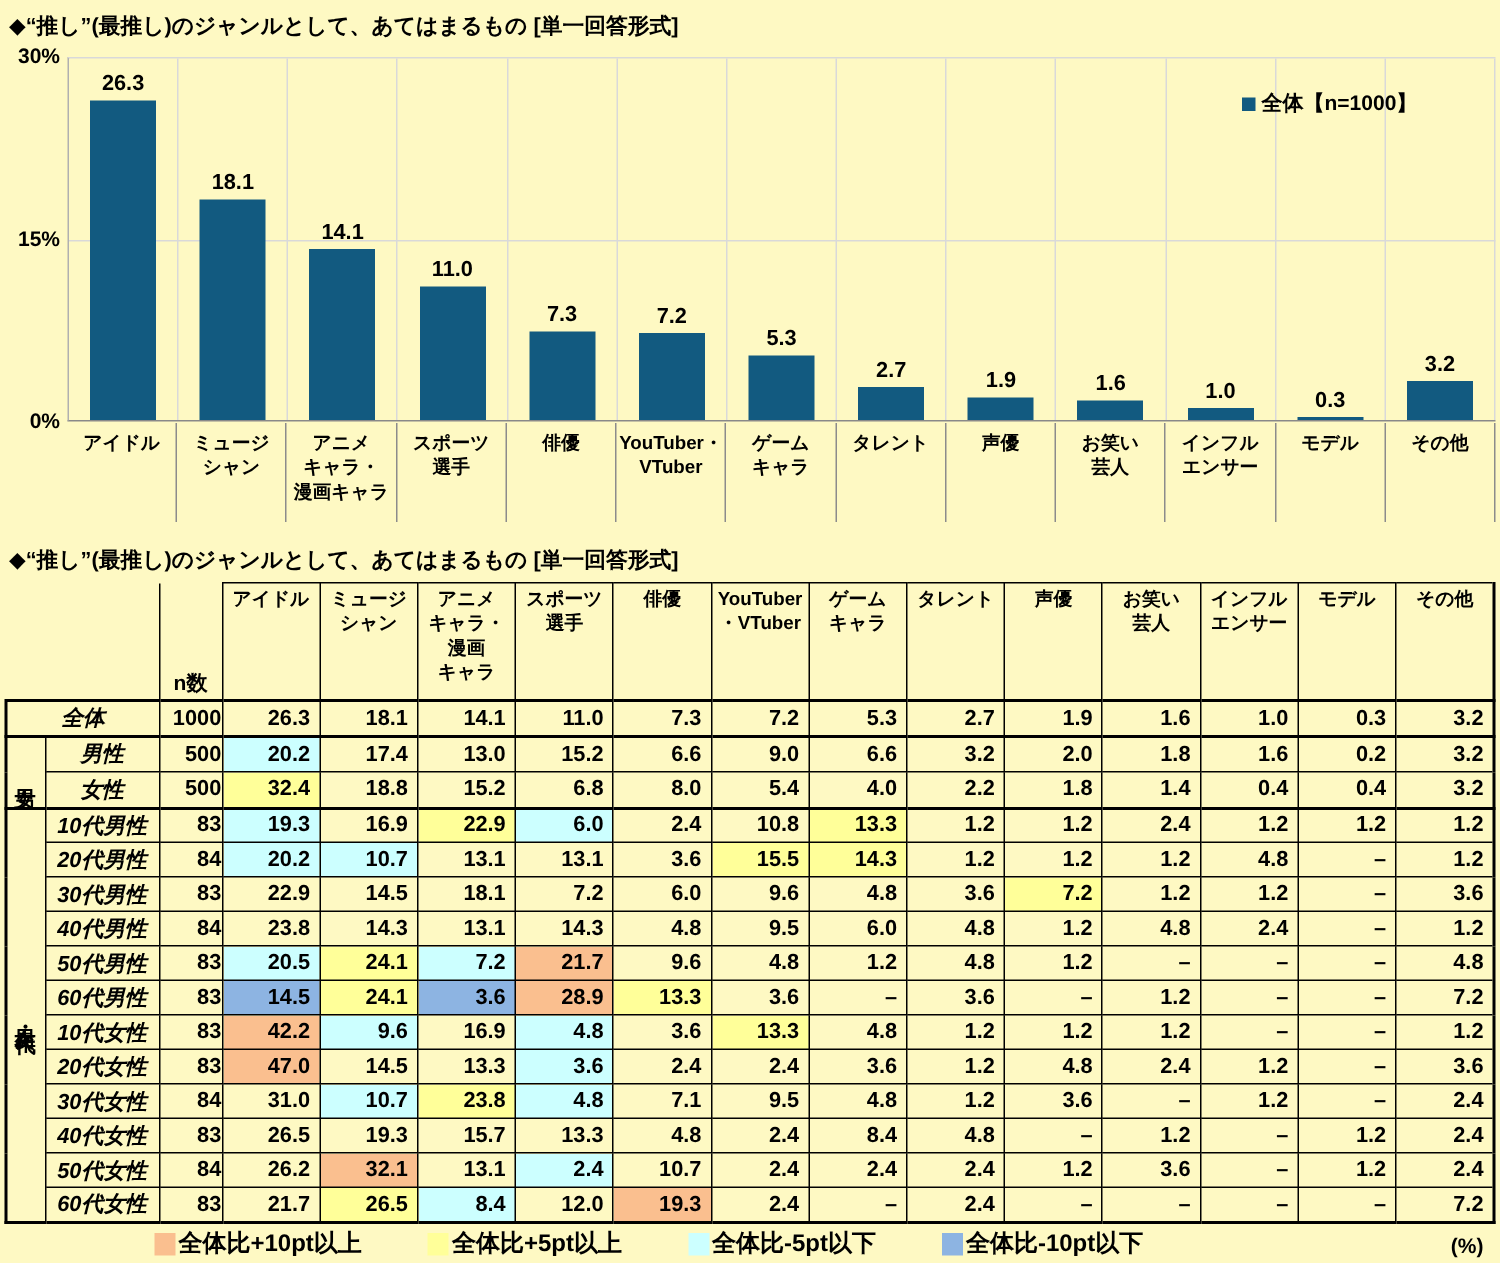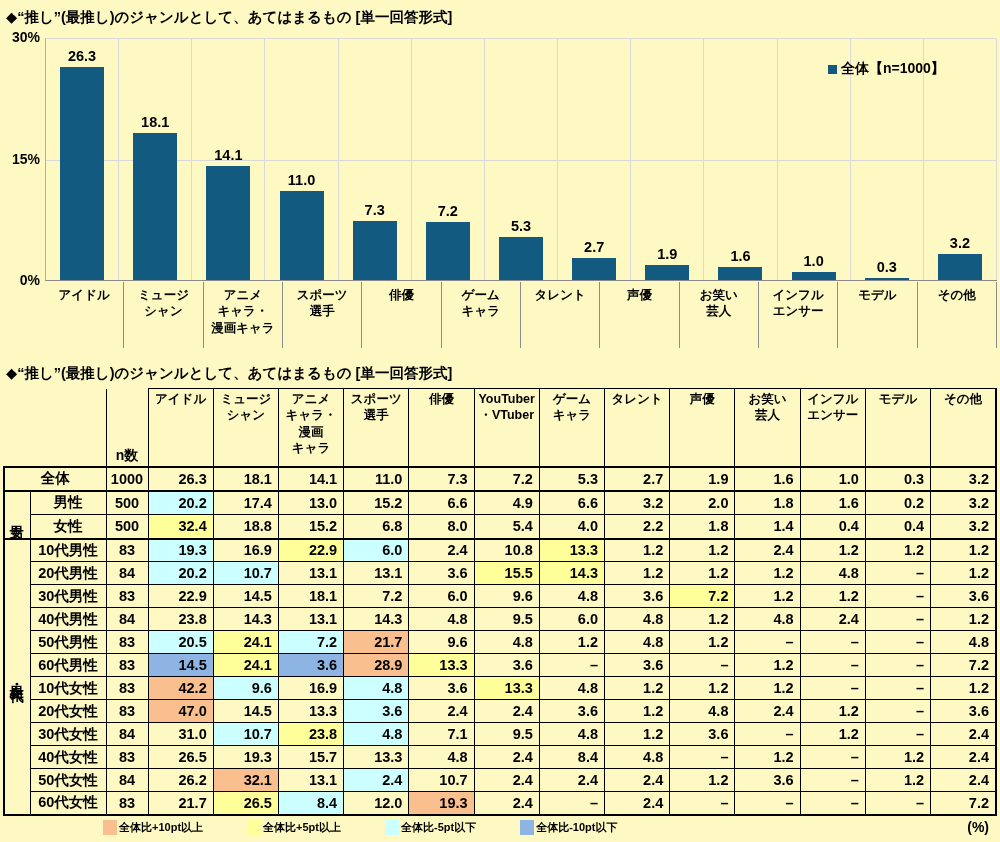--- a/index.html
+++ b/index.html
@@ -31,32 +31,32 @@
   .cats .cat:first-child { border-left:none; }
 
   
   table { position:absolute; left:3px; top:388px; width:994px; border-collapse:collapse; table-layout:fixed; }
   td, th { font-weight:bold; overflow:hidden; }
   th.colhdr { border:1px solid #000; border-bottom:2px solid #000; vertical-align:top; font-size:12.5px; line-height:1.3; padding-top:2px; text-align:center; }
   td.hdr-left { border:none; border-bottom:2px solid #000; }
   td.hdr-n { border:none; border-left:1px solid #000; border-bottom:2px solid #000; vertical-align:bottom; text-align:center; font-size:14px; padding-bottom:1px;margin-left:24px; }
   td.cell { border:1px solid #000; font-size:14.5px; }
   td.val { text-align:right; padding-right:6px; }
-  td.rowlabel { text-align:center; }
-  td.ncell { text-align:center; }
+  td.rowlabel { text-align:center;font-style:italic; }
+  td.ncell { text-align:right; }
   td.group { writing-mode:vertical-rl; text-orientation:upright; text-align:center; font-size:14px; letter-spacing:1px; padding:0; }
   .tt { border-top:2px solid #000 !important; }
   .tb { border-bottom:2px solid #000 !important; }
   .tl { border-left:2px solid #000 !important; }
   .tr { border-right:2px solid #000 !important; }
 
   
   .footer { position:absolute; left:3px; top:819px; width:994px; display:flex; align-items:center; }
   .hl-legend { display:flex; gap:44px; margin-left:100px; }
-  .hl-item { display:flex; align-items:center; font-size:11px; }
+  .hl-item { display:flex; align-items:center; font-size:16px; }
   .hl-item .sw { width:14px; height:15px; display:inline-block; margin-right:2px; }
   .unit { margin-left:auto; font-size:14px; padding-right:8px; }
 </style>
 </head>
 <body>
 
 <div class="page">
 
   <h1 id="chart-title" class="sec-title">◆“推し”(最推し)のジャンルとして、あてはまるもの [単一回答形式]</h1>
 
@@ -126,20 +126,21 @@
     <span class="sw" id="legend-swatch" style="background: rgb(18, 90, 128);"></span>
     <span>全体【n=1000】</span>
   </div>
 
   <div class="cats" id="cats">
       <div class="cat">アイドル</div>
       <div class="cat">ミュージ<br>シャン</div>
       <div class="cat">アニメ<br>キャラ・<br>漫画キャラ</div>
       <div class="cat">スポーツ<br>選手</div>
       <div class="cat">俳優</div>
+      <div class="cat">YouTuber・<br>VTuber</div>
       <div class="cat">ゲーム<br>キャラ</div>
       <div class="cat">タレント</div>
       <div class="cat">声優</div>
       <div class="cat">お笑い<br>芸人</div>
       <div class="cat">インフル<br>エンサー</div>
       <div class="cat">モデル</div>
       <div class="cat">その他</div>
     </div>
 
   <h1 id="table-title" class="sec-title">◆“推し”(最推し)のジャンルとして、あてはまるもの [単一回答形式]</h1>
@@ -187,21 +188,21 @@
         </tr>
         <tr style="height: 24px;">
           <td class="cell group tl tb" rowspan="2">男女</td>
           <td class="cell rowlabel">男性</td>
           <td class="cell ncell">500</td>
           <td class="cell val" style="background: rgb(204, 255, 255);">20.2</td>
           <td class="cell val">17.4</td>
           <td class="cell val">13.0</td>
           <td class="cell val">15.2</td>
           <td class="cell val">6.6</td>
-          <td class="cell val">4.9</td>
+          <td class="cell val">9.0</td>
           <td class="cell val">6.6</td>
           <td class="cell val">3.2</td>
           <td class="cell val">2.0</td>
           <td class="cell val">1.8</td>
           <td class="cell val">1.6</td>
           <td class="cell val">0.2</td>
           <td class="cell val tr">3.2</td>
         </tr>
         <tr style="height: 24px;">
           <td class="cell rowlabel tb">女性</td>

